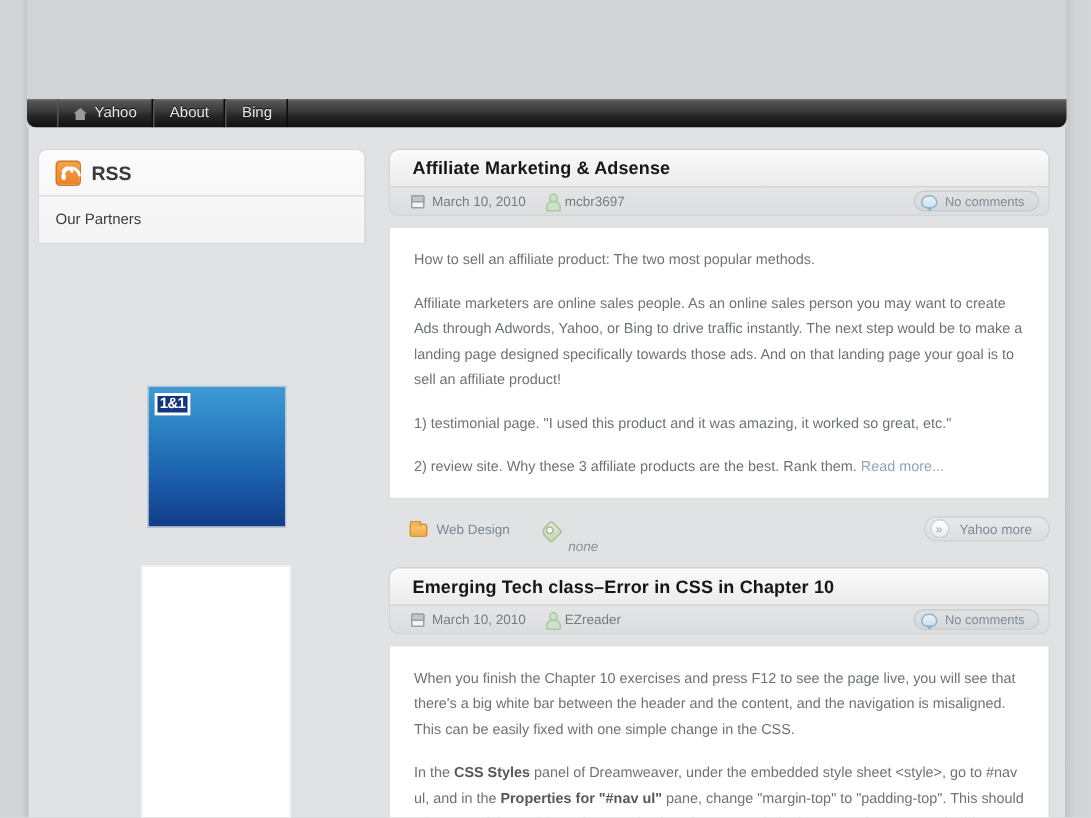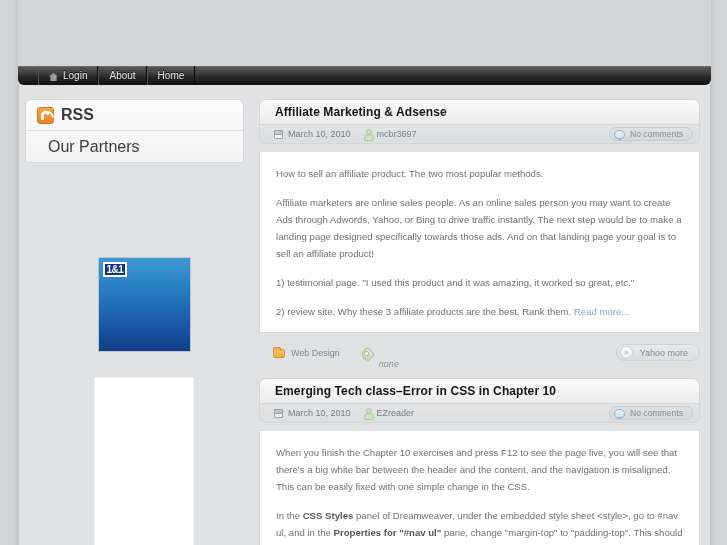--- a/index.html
+++ b/index.html
@@ -193,27 +193,27 @@
     border-bottom-color: transparent;
     border-radius: 50%;
     transform: rotate(45deg);
   }
   .rss-icon i.r1 { left: 3px; top: 3px; width: 8px; height: 8px; }
   .rss-icon i.r2 { left: 3px; top: 3px; width: 13px; height: 13px; }
   .rss-dot {
     position: absolute; left: 3px; bottom: 3px;
     width: 3.4px; height: 3.4px; border-radius: 50%; background: #fff;
   }
-  .rss-label { font-size: 16px; font-weight: bold; color: #3a3a3a; text-align: center; }
+  .rss-label { font-size: 13px; font-weight: bold; color: #3a3a3a; text-align: center; }
 
   .partners-title {
     height: 32px;
     display: flex; align-items: center;
-    padding-left: 22px;
-    font-size: 16px;
+    padding-left: 11px;
+    font-size: 10px;
     color: #3d3d3d;
     border-bottom: 1px solid #d9dadb;
   }
 
   .banner-1and1 {
     position: absolute;
     left: 79px; top: 172px;
     width: 93px; height: 95px;
     background: linear-gradient(to bottom, #3d9ad4 0%, #2a7fc2 32%, #1a5aa8 70%, #133d87 100%);
     border: 1px solid #bcc6d3;
@@ -454,27 +454,27 @@
   <div class="outer-shadow-r"></div>
 
 
   <div class="nav-bar">
     <div class="nav-item">
       <span class="home-icon">
         <svg width="9" height="8" viewBox="0 0 9 8">
           <polygon points="4.5,0 9,3.6 7.6,3.6 7.6,8 1.4,8 1.4,3.6 0,3.6" fill="#9a9a9a"></polygon>
         </svg>
       </span>
-      <span>Login</span>
+      <span>Yahoo</span>
     </div>
     <div class="nav-item">
       <span>About</span>
     </div>
     <div class="nav-item">
-      <span>Home</span>
+      <span>Bing</span>
     </div>
   </div>
 
   <div class="content-area">
 
     <div class="sidebar">
       <div class="widget-box">
         <div class="rss-row">
           <span class="rss-icon">
             <i class="r1"></i>

